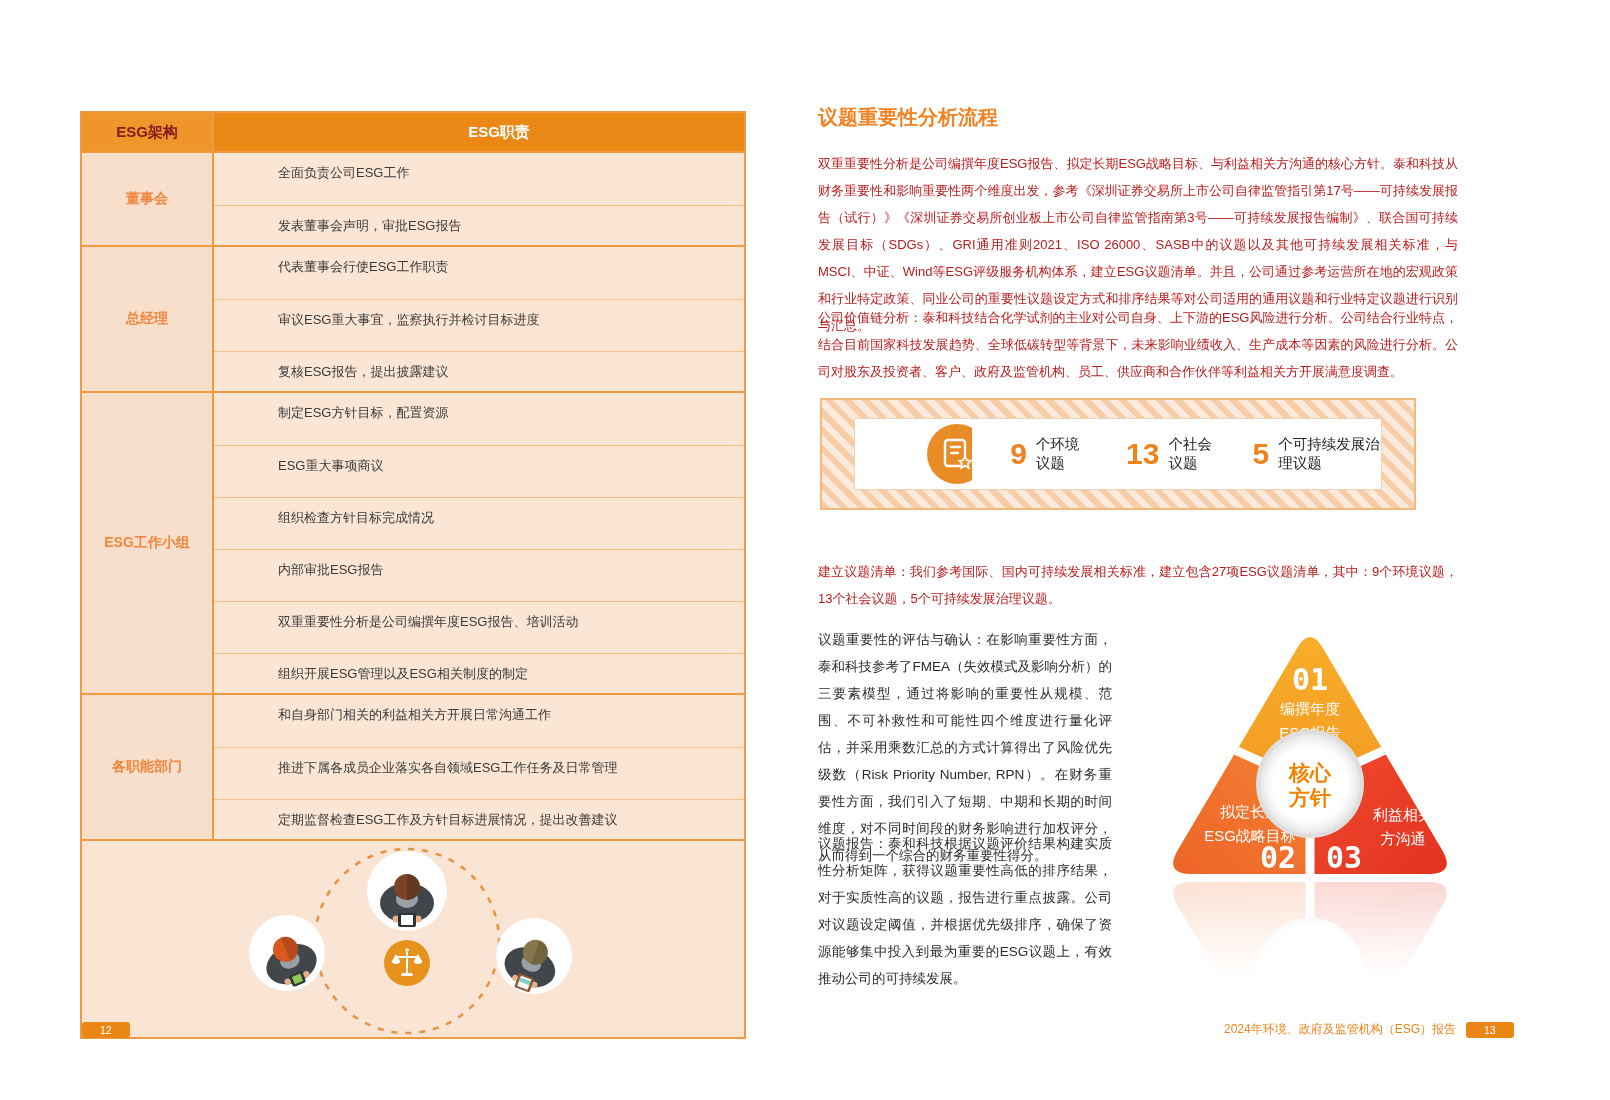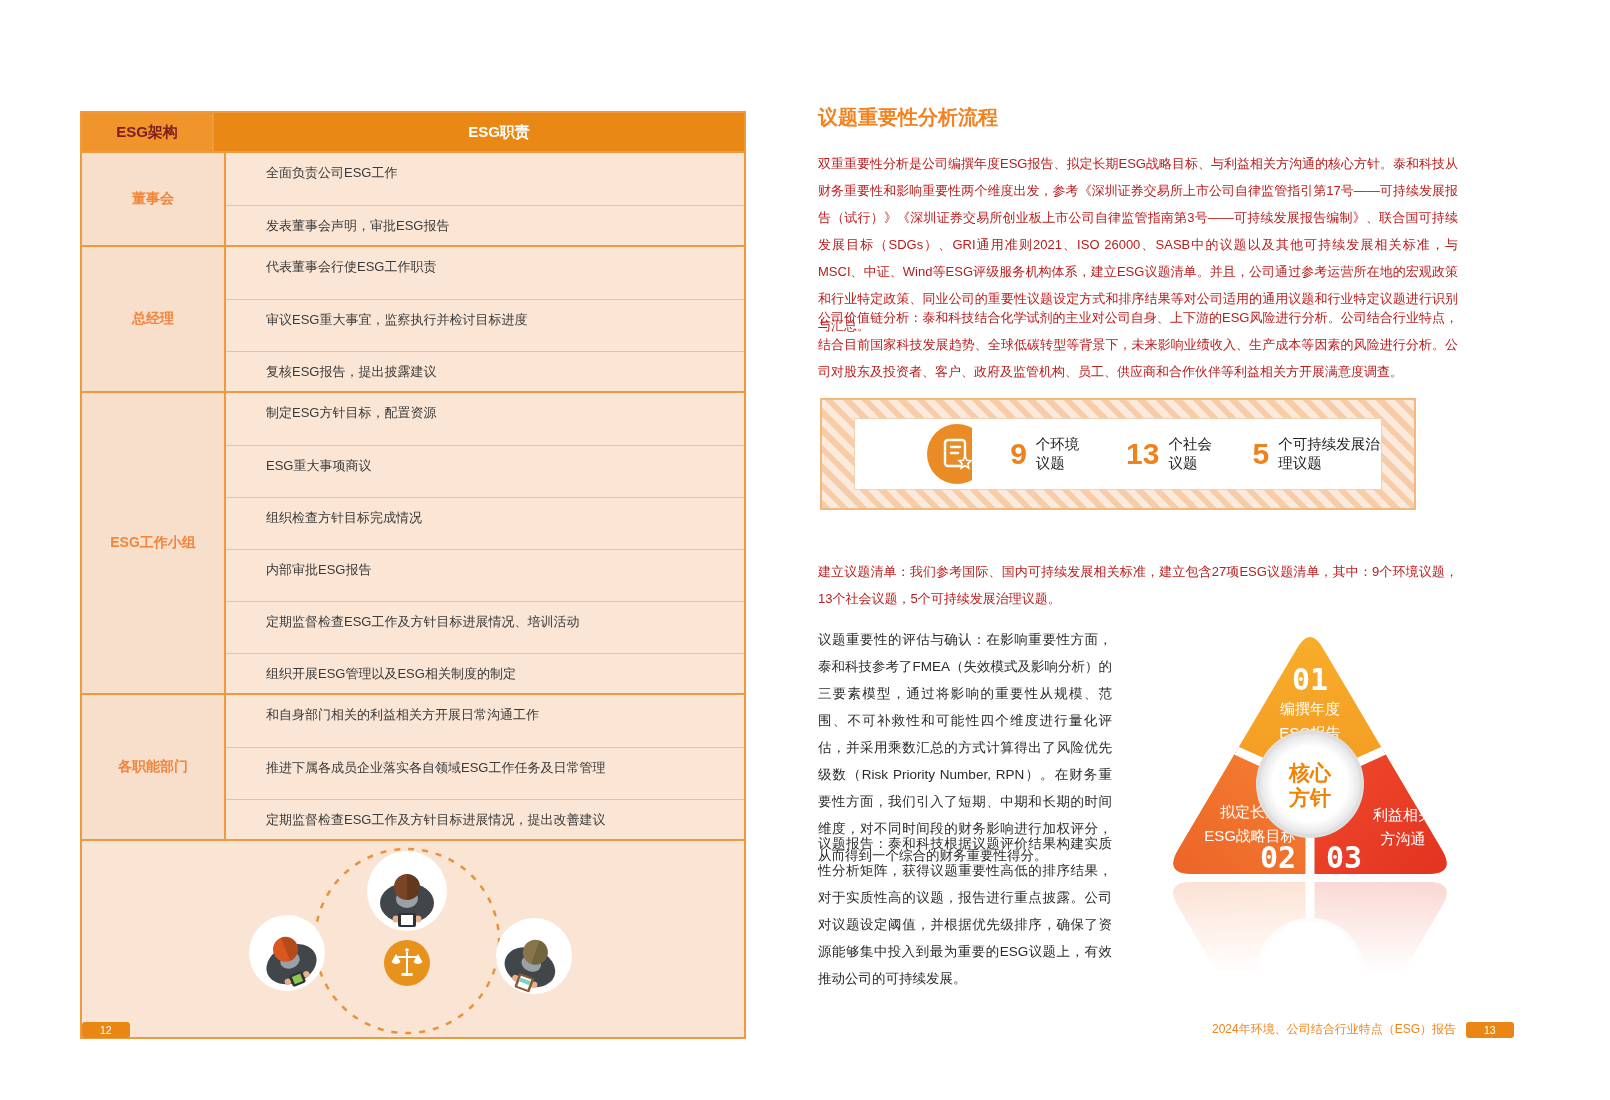--- a/index.html
+++ b/index.html
@@ -8,24 +8,24 @@
   .abs { position:absolute; }
 
   
   #esg-table { left:80px; top:111px; width:666px; border:2px solid #F09A40; }
   .t-head { display:flex; height:38px; }
   .t-h1 { width:130px; background:#F0942C; color:#7f1d1d; font-size:15px; font-weight:600;
           display:flex; align-items:center; justify-content:center; }
   .t-h2 { flex:1; background:#E98815; color:#fff; font-size:15px; font-weight:600;
           display:flex; align-items:center; justify-content:center; border-left:2px solid #F09A40;padding-left:40px; }
   .t-group { display:flex; border-top:2px solid #F09A40; }
-  .t-label { width:142px; background:#F8DFCB; color:#EF863C; font-size:14px; font-weight:600;
+  .t-label { width:130px; background:#F8DFCB; color:#EF863C; font-size:14px; font-weight:600;
              display:flex; align-items:center; justify-content:center; text-align:right; }
   .t-items { flex:1; border-left:2px solid #F09A40; background:#FBE6D5; }
-  .t-item { height:40px; line-height:40px; padding-left:40px; font-size:13px; color:#3a3a3a;
+  .t-item { height:40px; line-height:40px; padding-left:64px; font-size:13px; color:#3a3a3a;
             white-space:nowrap; overflow:hidden; }
   .t-item + .t-item { border-top:1px solid #F6BE8A;margin-top:12px; }
   .t-illus { border-top:2px solid #F09A40; height:198px; background:#FAE4D4; }
 
   
   #heading { left:818px; top:104px; font-size:20px; font-weight:bold; color:#F28220; }
   .para { left:818px; width:640px; font-size:13px; line-height:2.08; text-align:justify; color:#b91c1c; }
   #p1 { top:150px; }
   #p2 { top:304px; }
   #p3 { top:558px; }
@@ -87,21 +87,21 @@
     </div>
   </div>
 
   <div class="t-group">
     <div class="t-label">ESG工作小组</div>
     <div class="t-items">
       <div class="t-item">制定ESG方针目标，配置资源</div>
       <div class="t-item">ESG重大事项商议</div>
       <div class="t-item">组织检查方针目标完成情况</div>
       <div class="t-item">内部审批ESG报告</div>
-      <div class="t-item">定期监督检查ESG工作及方针目标进展情况、培训活动</div>
+      <div class="t-item">双重重要性分析是公司编撰年度ESG报告、培训活动</div>
       <div class="t-item">组织开展ESG管理以及ESG相关制度的制定</div>
     </div>
   </div>
 
   <div class="t-group">
     <div class="t-label">各职能部门</div>
     <div class="t-items">
       <div class="t-item">和自身部门相关的利益相关方开展日常沟通工作</div>
       <div class="t-item">推进下属各成员企业落实各自领域ESG工作任务及日常管理</div>
       <div class="t-item">定期监督检查ESG工作及方针目标进展情况，提出改善建议</div>
@@ -257,14 +257,14 @@
         <line x1="160" y1="172" x2="244" y2="134"></line>
         <line x1="160" y1="172" x2="160" y2="305"></line>
       </g>
     </g>
     <circle cx="160" cy="172" r="54" fill="#DEDEDE"></circle>
     <circle cx="160" cy="172" r="50" fill="#fff"></circle>
   </svg>
 </div>
 
 <span id="pg-left" class="abs pg-badge">12</span>
-<div id="footer-right" class="abs">2024年环境、公司结合行业特点（ESG）报告</div>
+<div id="footer-right" class="abs">2024年环境、政府及监管机构（ESG）报告</div>
 <span id="pg-right" class="abs pg-badge">13</span>
 
 </body></html>

